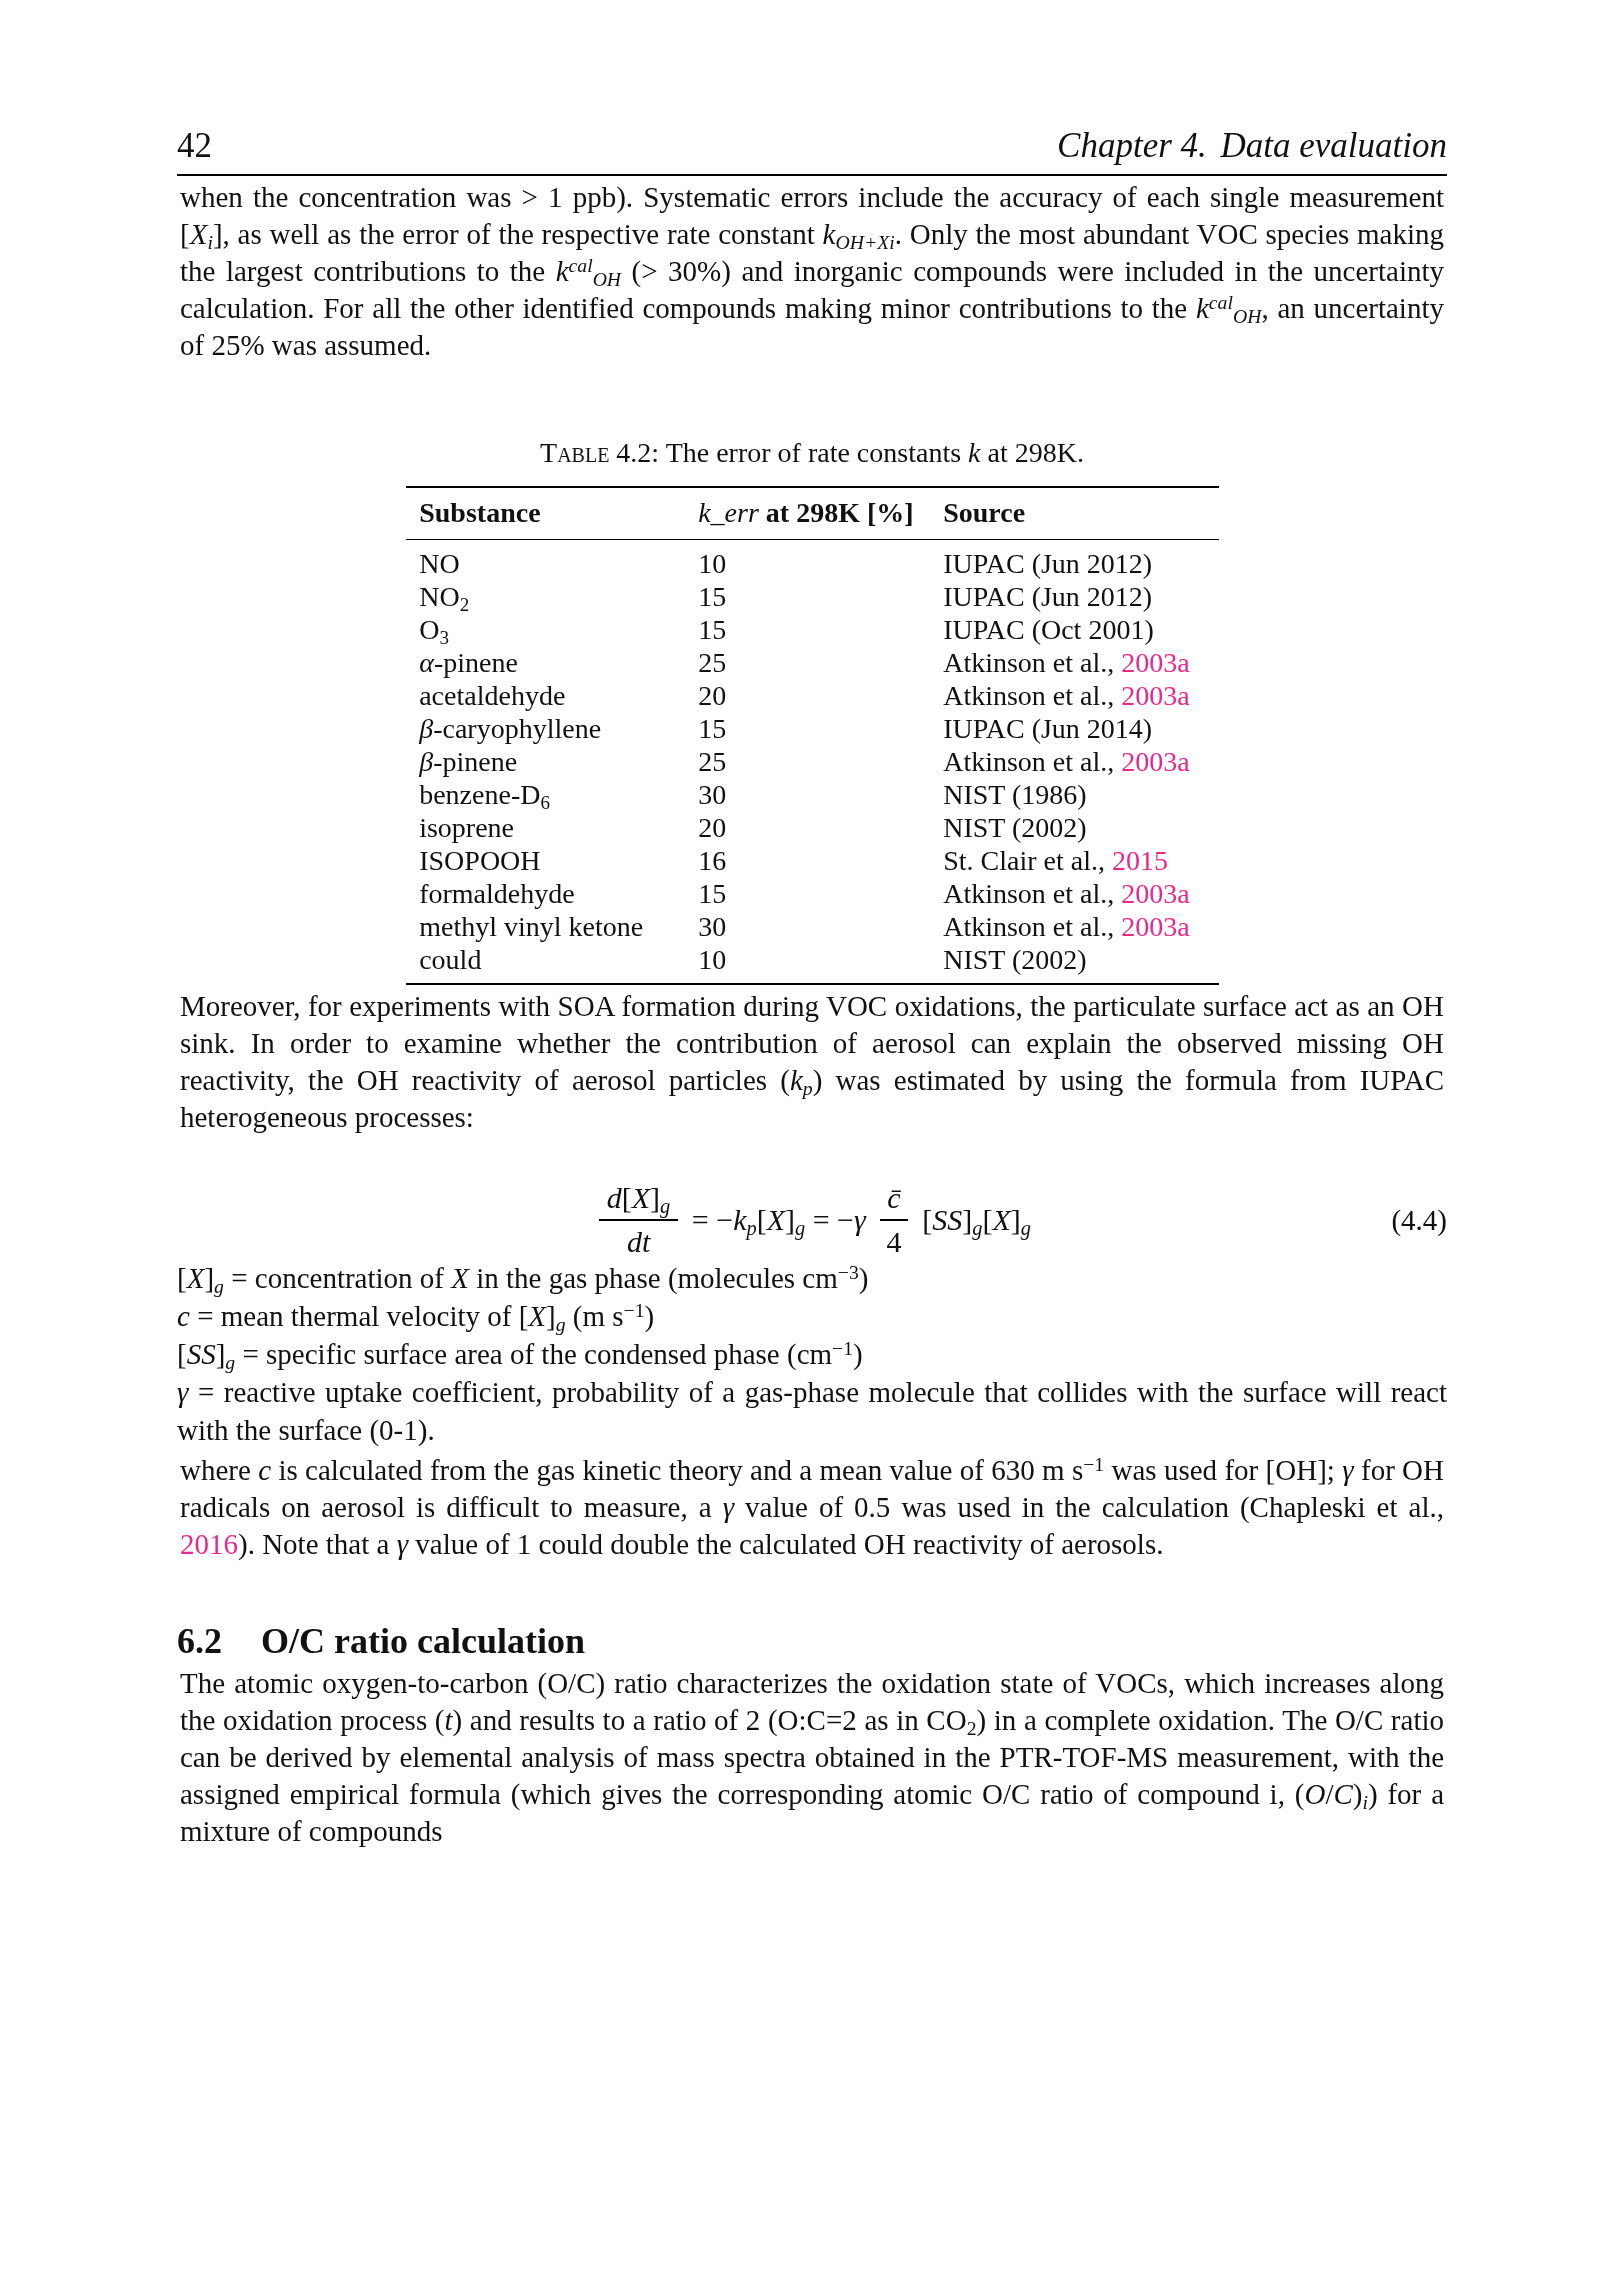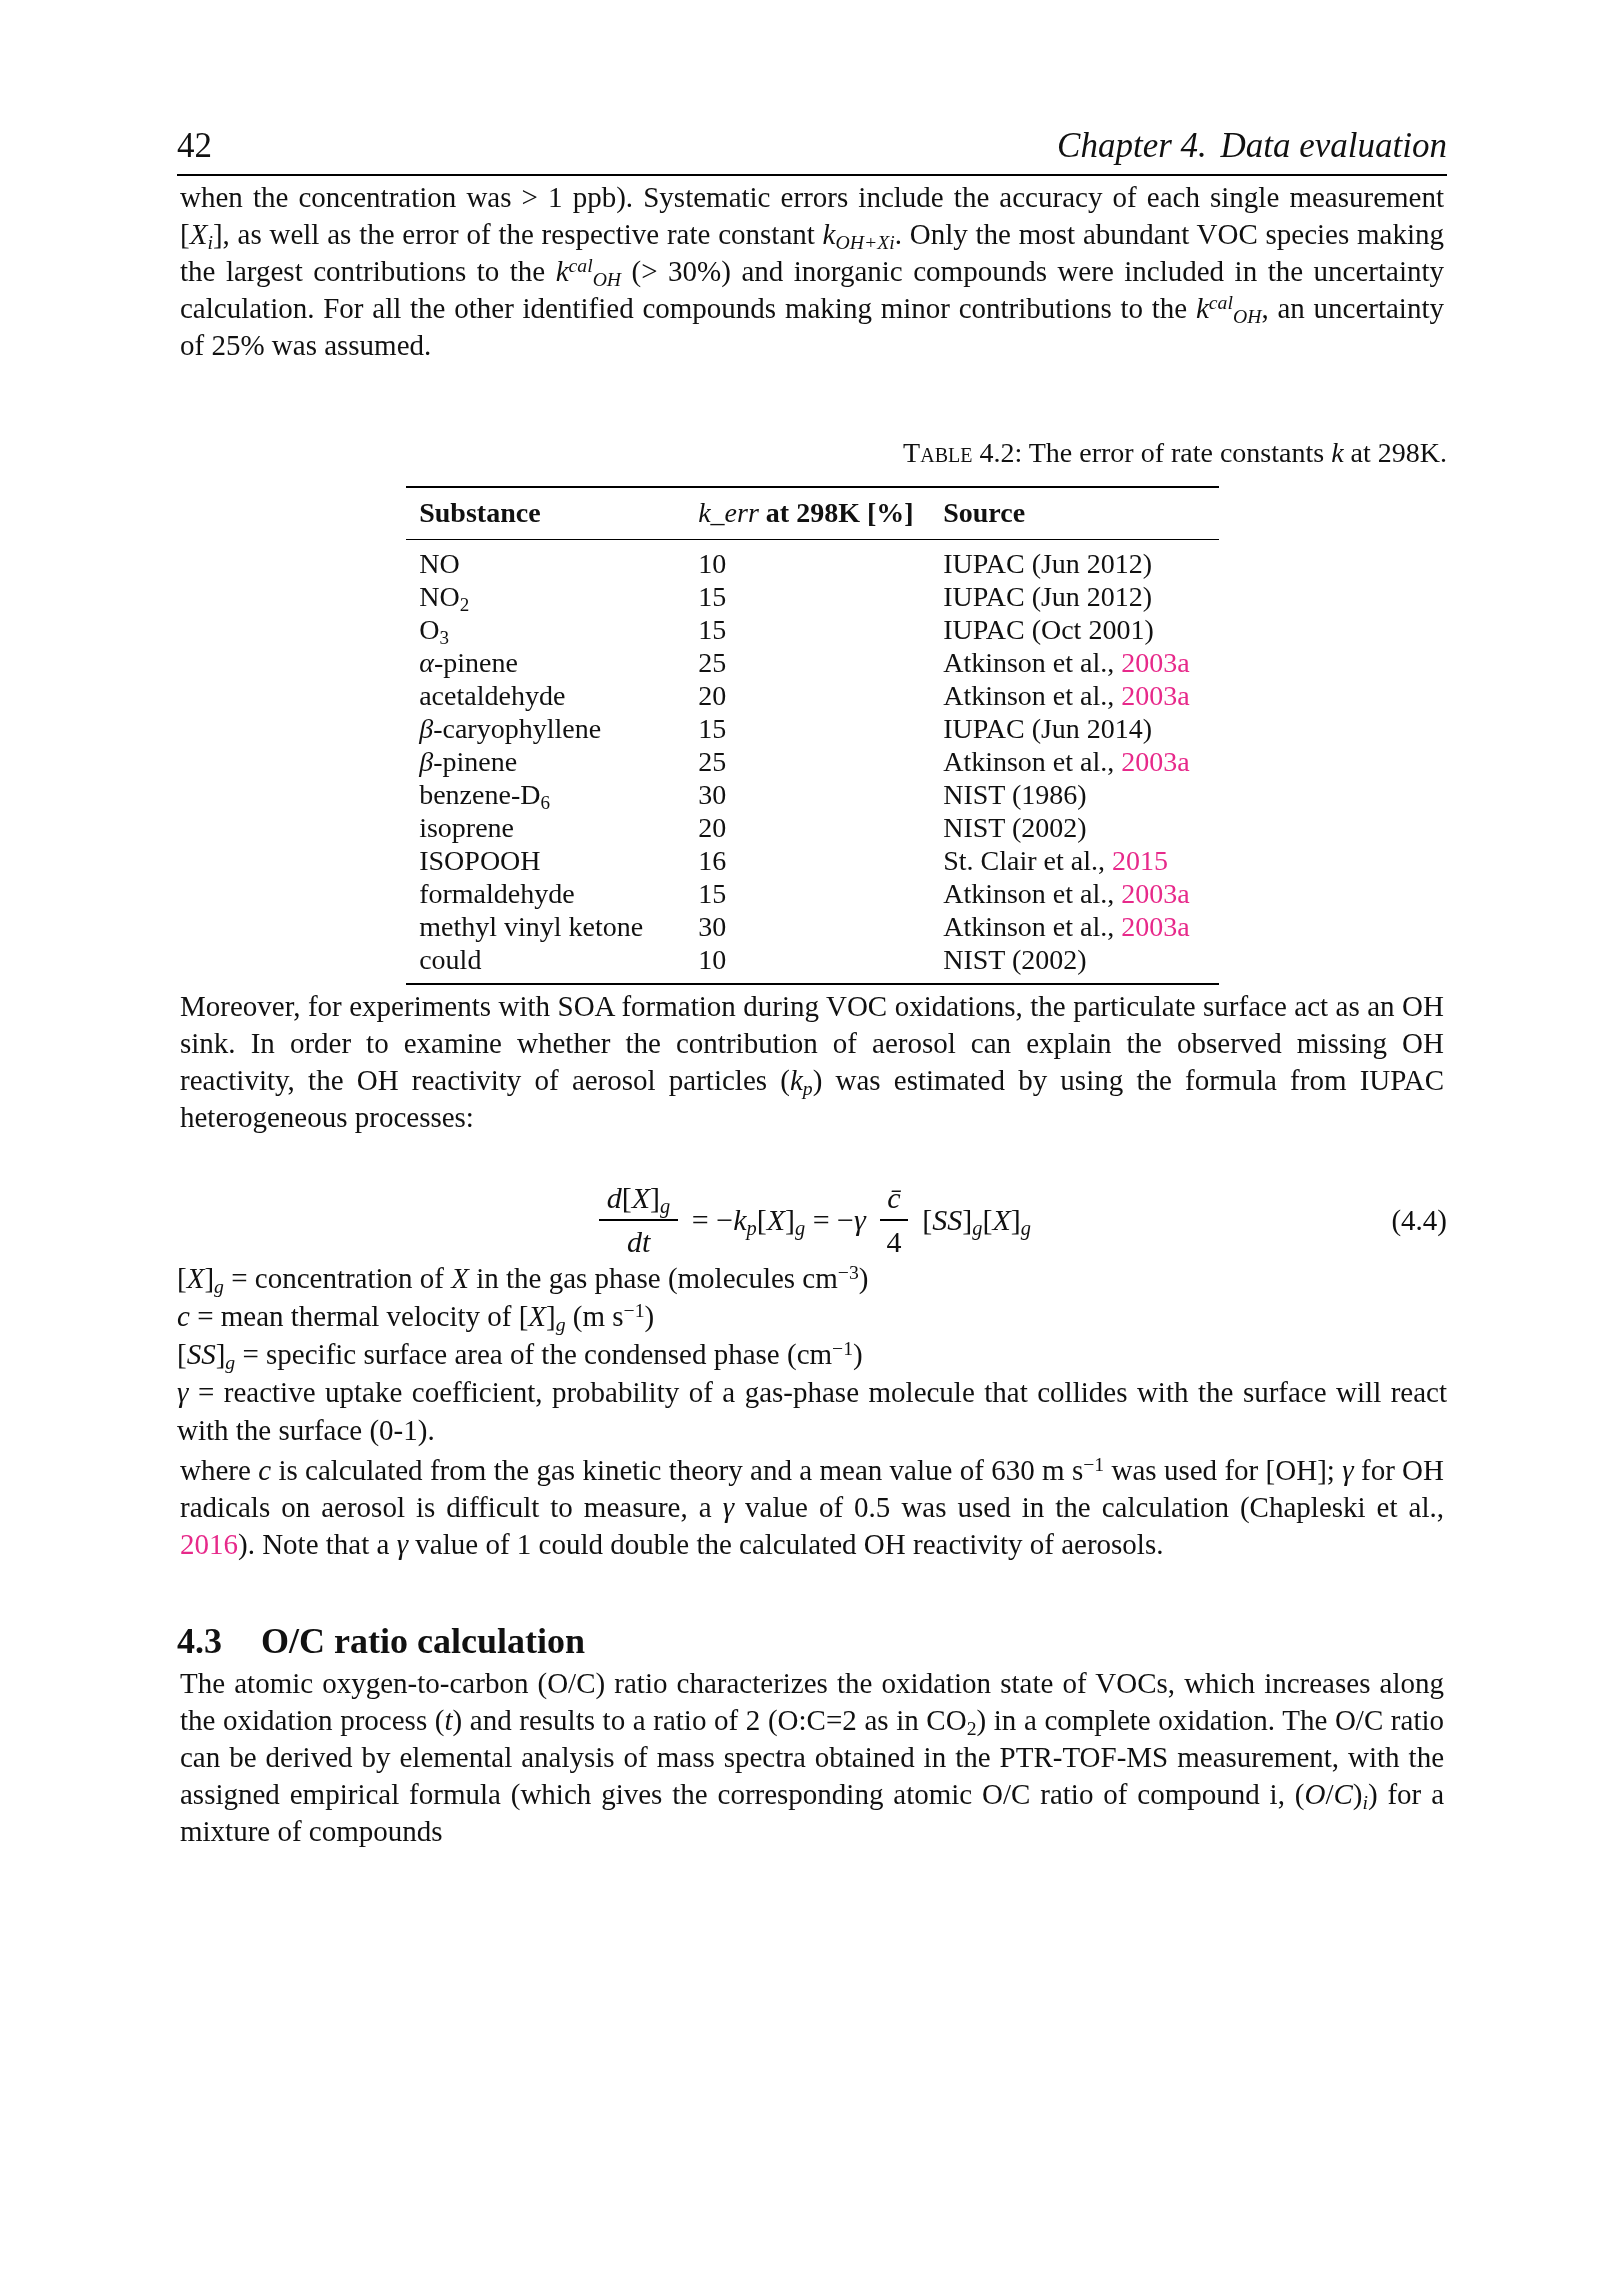--- a/index.html
+++ b/index.html
@@ -27,21 +27,21 @@
   .para-where { margin-top:23.5px; }
   .para-oc    { margin-top:39px; }
 
   
   .seg-i   { font-style:italic; }
   .seg-sub { font-size:68%; vertical-align:-0.25em; line-height:0; }
   .seg-sup { font-size:68%; vertical-align:0.45em; line-height:0; }
   .seg-link{ color:var(--link-color); }
 
   
-  .caption { margin-top:73px; text-align:right; font-size:28px; }
+  .caption { margin-top:73px; text-align:center; font-size:28px; }
   .caption .sc { font-variant:small-caps; }
 
   
   table.data-table {
     margin:17.6px auto 0; border-collapse:collapse;
     border-top:2.5px solid #000; border-bottom:2.5px solid #000;
     font-size:28px;
   }
   .data-table col.c1 { width:279px; }
   .data-table col.c2 { width:245px; }
@@ -202,21 +202,21 @@
     <div class="defs">
       <p><span>[</span><span class="seg-i">X</span><span>]</span><span class="seg-sub seg-i">g</span><span> = concentration of </span><span class="seg-i">X</span><span> in the gas phase (molecules cm</span><span class="seg-sup">−3</span><span>)</span></p>
       <p><span class="seg-i">c</span><span> = mean thermal velocity of [</span><span class="seg-i">X</span><span>]</span><span class="seg-sub seg-i">g</span><span> (m s</span><span class="seg-sup">−1</span><span>)</span></p>
       <p><span>[</span><span class="seg-i">SS</span><span>]</span><span class="seg-sub seg-i">g</span><span> = specific surface area of the condensed phase (cm</span><span class="seg-sup">−1</span><span>)</span></p>
       <p><span class="seg-i">γ</span><span> = reactive uptake coefficient, probability of a gas-phase molecule that collides with the surface will react with the surface (0-1).</span></p>
     </div>
 
     <p class="body para-where"><span>where </span><span class="seg-i">c</span><span> is calculated from the gas kinetic theory and a mean value of 630 m s</span><span class="seg-sup">−1</span><span> was used for [OH]; </span><span class="seg-i">γ</span><span> for OH radicals on aerosol is difficult to measure, a </span><span class="seg-i">γ</span><span> value of 0.5 was used in the calculation (Chapleski et al., </span><span class="seg-link">2016</span><span>). Note that a </span><span class="seg-i">γ</span><span> value of 1 could double the calculated OH reactivity of aerosols.</span></p>
 
     <h2 class="section-heading">
-      <span class="sec-num">4.3</span>
+      <span class="sec-num">6.2</span>
       <span class="sec-title">O/C ratio calculation</span>
     </h2>
 
     <p class="body para-oc"><span>The atomic oxygen-to-carbon (O/C) ratio characterizes the oxidation state of VOCs, which increases along the oxidation process (</span><span class="seg-i">t</span><span>) and results to a ratio of 2 (O:C=2 as in CO</span><span class="seg-sub">2</span><span>) in a complete oxidation. The O/C ratio can be derived by elemental analysis of mass spectra obtained in the PTR-TOF-MS measurement, with the assigned empirical formula (which gives the corresponding atomic O/C ratio of compound i, (</span><span class="seg-i">O</span><span>/</span><span class="seg-i">C</span><span>)</span><span class="seg-sub seg-i">i</span><span>) for a mixture of compounds</span></p>
 
   </div>
 </div>
 
 
 </body></html>

